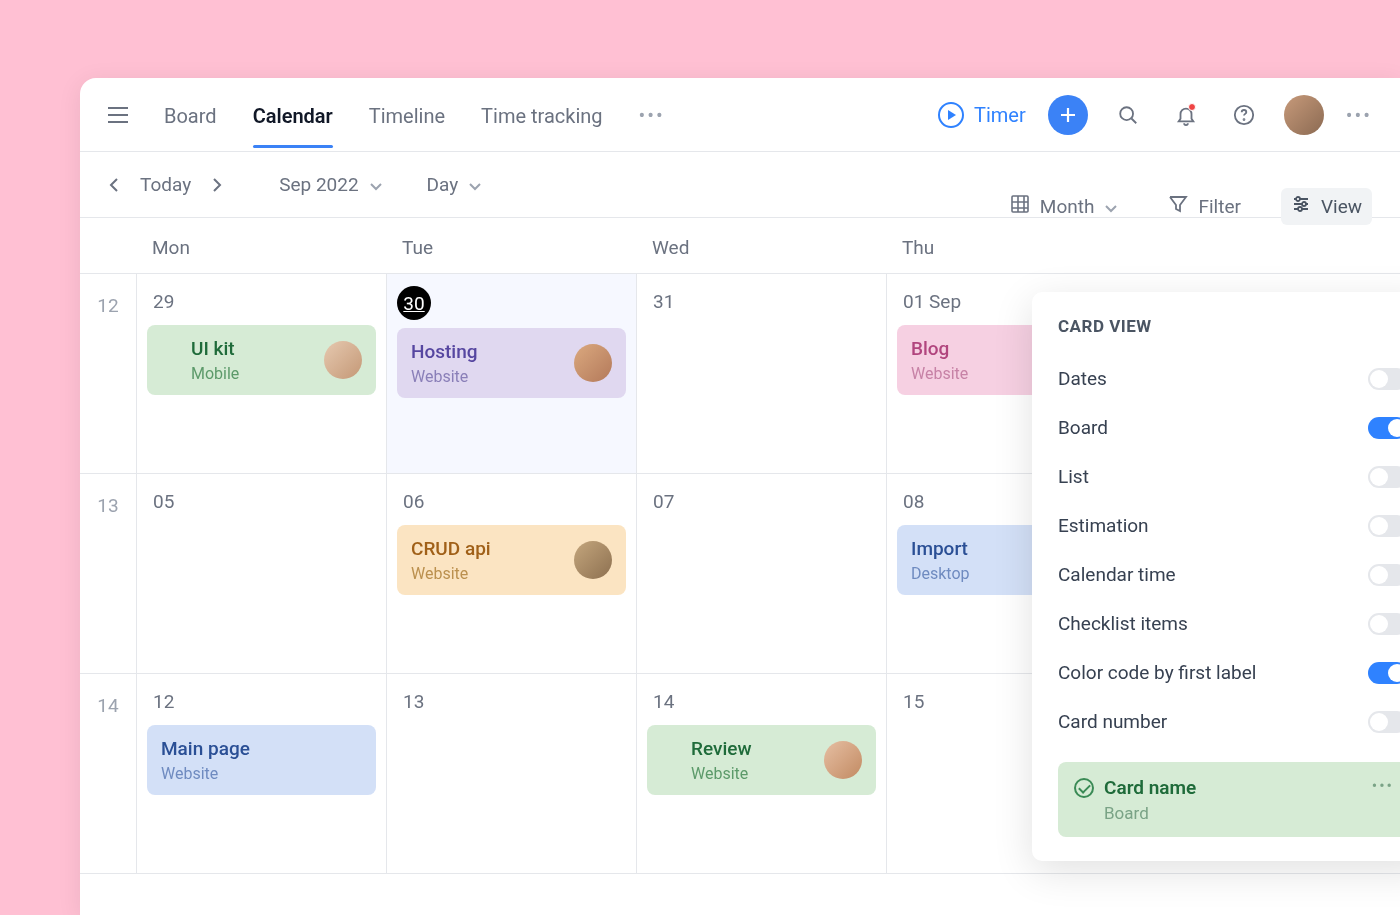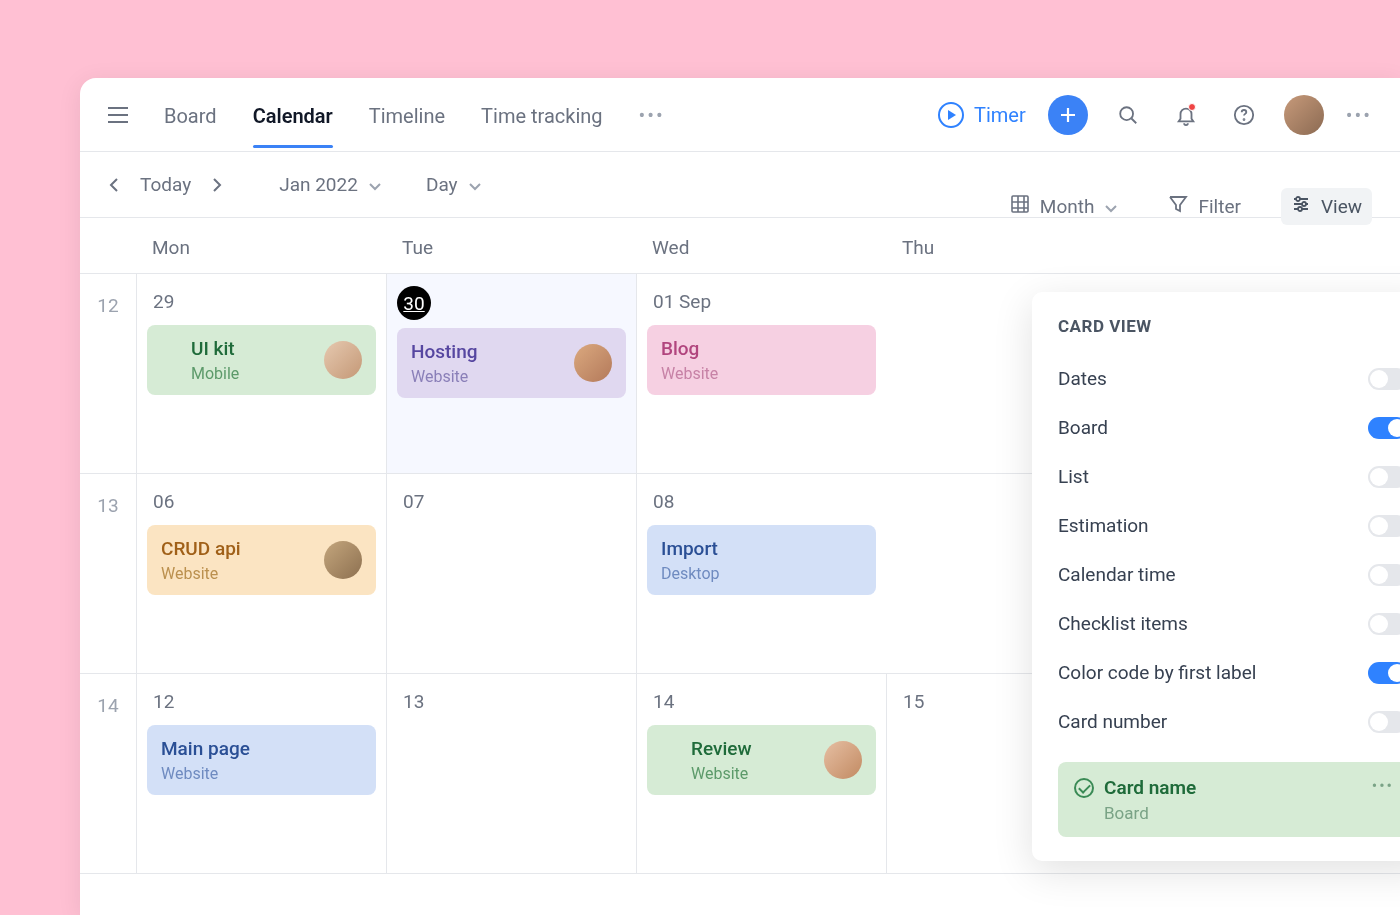--- a/index.html
+++ b/index.html
@@ -306,21 +306,21 @@
           <polyline points="8,2 2,8 8,14"></polyline>
         </svg>
     </div>
     <div class="today-label">Today</div>
     <div class="nav-arrow">
       <svg width="10" height="16" viewBox="0 0 10 16" fill="none" stroke="currentColor" stroke-width="2">
           <polyline points="2,2 8,8 2,14"></polyline>
         </svg>
     </div>
     <div class="month-label">
-      <span>Jan 2022</span>
+      <span>Sep 2022</span>
       <span class="chev">
         <svg width="14" height="9" viewBox="0 0 14 9" fill="none" stroke="currentColor" stroke-width="2">
             <polyline points="2,2 7,7 12,2"></polyline>
           </svg>
       </span>
     </div>
     <div class="gran-label">
       <span>Day</span>
       <span class="chev">
         <svg width="14" height="9" viewBox="0 0 14 9" fill="none" stroke="currentColor" stroke-width="2">
@@ -395,31 +395,37 @@
             <div class="dnum today">30</div>
             <div class="card purple">
               <div class="txt">
                 <div class="title">Hosting</div>
                 <div class="sub">Website</div>
               </div>
               <div class="avatar-sm av" style="background: linear-gradient(135deg, rgb(219, 169, 127), rgb(179, 121, 90));"></div>
             </div>
           </div>
           <div class="cell">
+            <div class="dnum">31</div>
+          </div>
+          <div class="cell">
             <div class="dnum">01 Sep</div>
             <div class="card pink">
               <div class="txt">
                 <div class="title">Blog</div>
                 <div class="sub">Website</div>
               </div>
             </div>
           </div>
         </div>
         <div class="cal-row">
           <div class="wk">13</div>
+          <div class="cell">
+            <div class="dnum">05</div>
+          </div>
           <div class="cell">
             <div class="dnum">06</div>
             <div class="card orange">
               <div class="txt">
                 <div class="title">CRUD api</div>
                 <div class="sub">Website</div>
               </div>
               <div class="avatar-sm av" style="background: linear-gradient(135deg, rgb(196, 166, 125), rgb(141, 112, 80));"></div>
             </div>
           </div>

